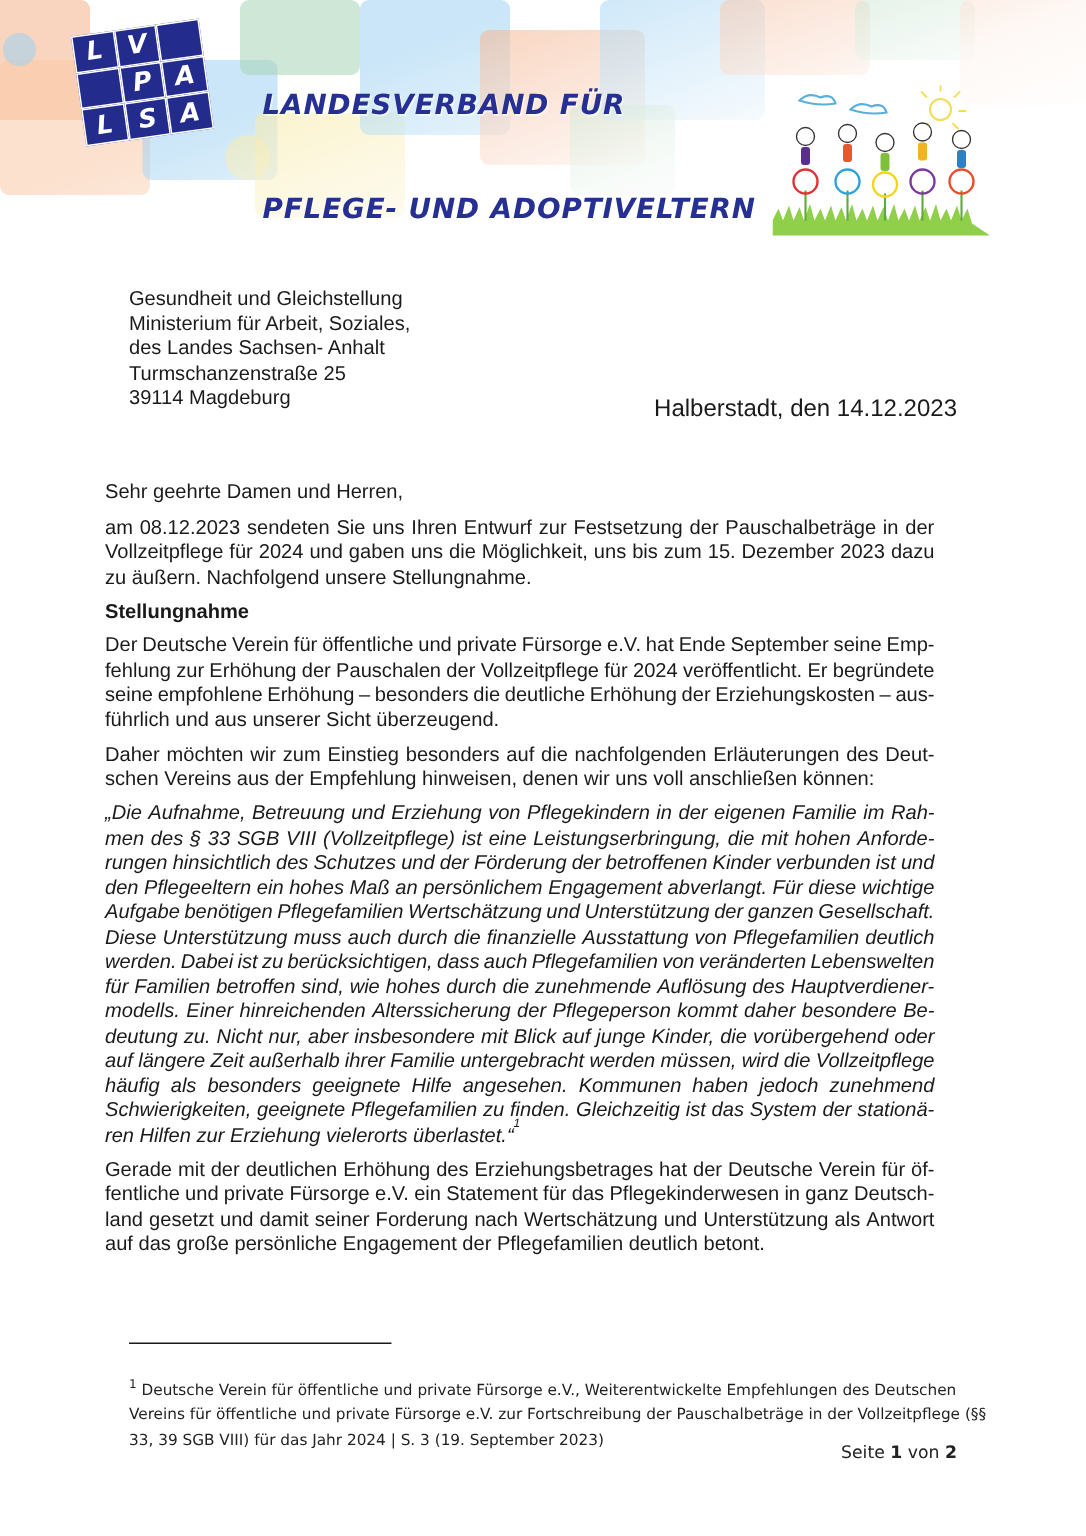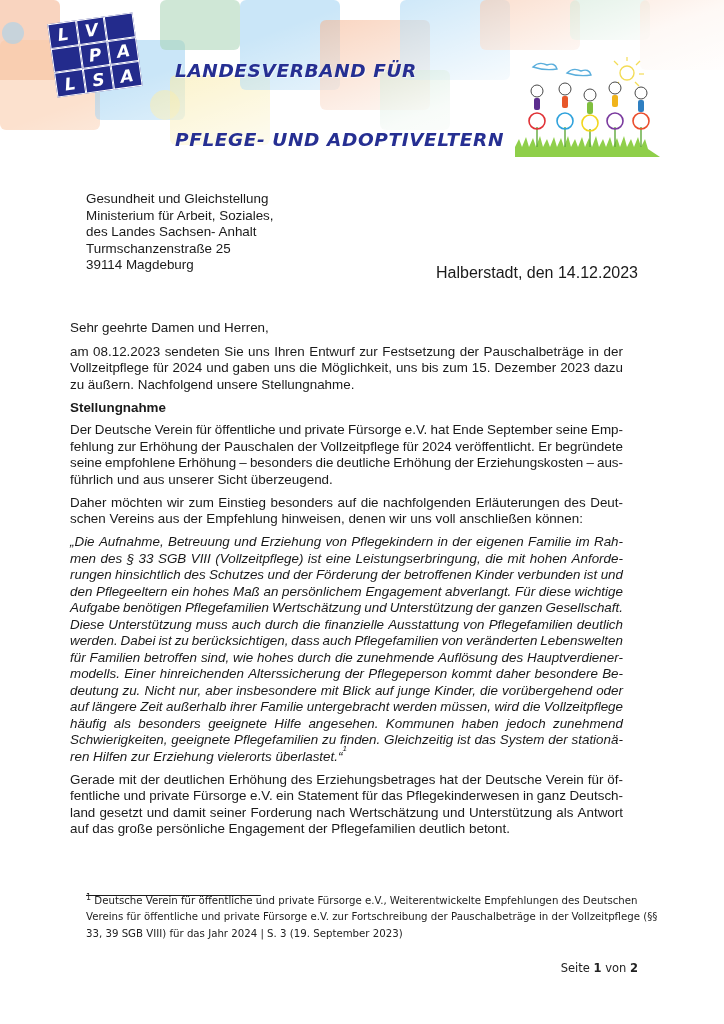--- a/index.html
+++ b/index.html
@@ -31,21 +31,21 @@
   .line { white-space: nowrap; display: flex; justify-content: space-between; }
   .line.last { justify-content: flex-start; }
   .line span { white-space: pre; }
   .para { margin-bottom: 6.5px; }
   .salutation { margin-bottom: 7px; }
   .section-title { font-weight: bold; margin-bottom: 6px; }
   .quote { font-style: italic; }
   sup { font-size: 8px; vertical-align: super; line-height: 0; }
 
   .fn-rule { position: absolute; left: 86px; top: 895px; width: 175px; height: 1px; background: #1a1a1a; }
-  .footnote { position: absolute; left: 86px; top: 893px; width: 560px;
+  .footnote { position: absolute; left: 86px; top: 920px; width: 560px;
               font-family: "DejaVu Sans", sans-serif; font-size: 10.2px; line-height: 16.4px; color: #222; }
   .footnote .line { display: block; }
   .page-num { position: absolute; right: 86px; top: 949px; font-family: "DejaVu Sans", sans-serif;
               font-size: 11.5px; color: #222; margin-top: 12px; }
   .page-num b { font-weight: bold; }
 </style>
 </head>
 <body>
 
 <div class="header">

